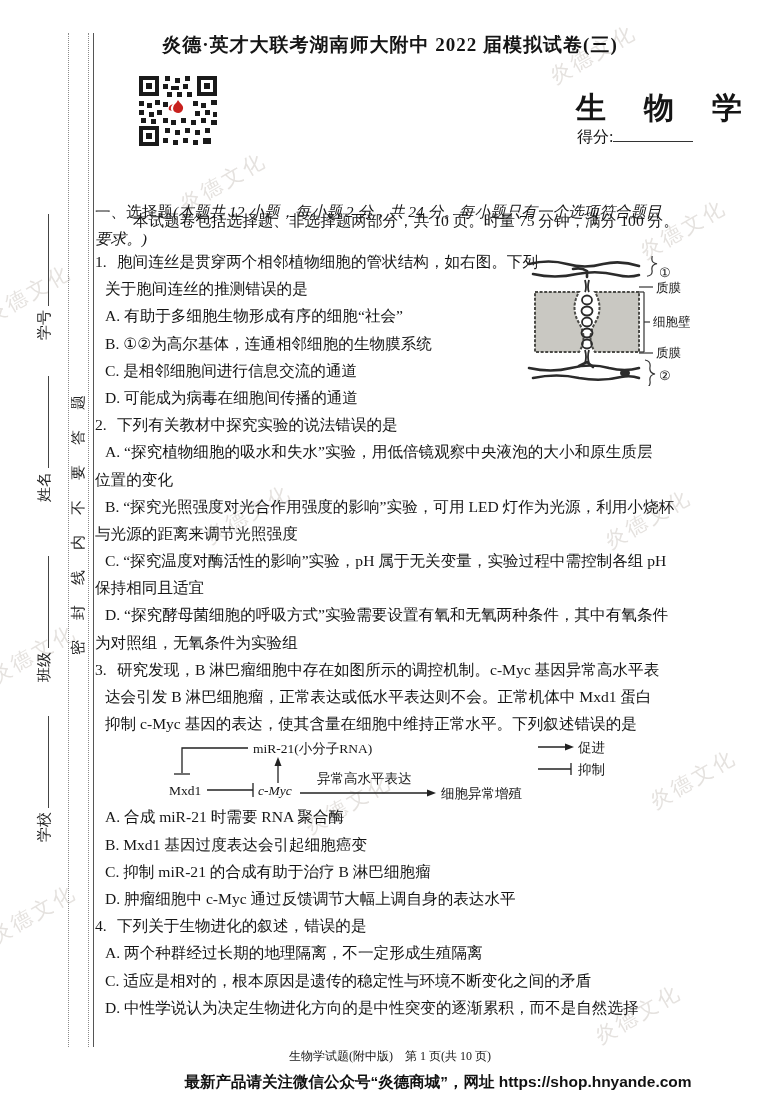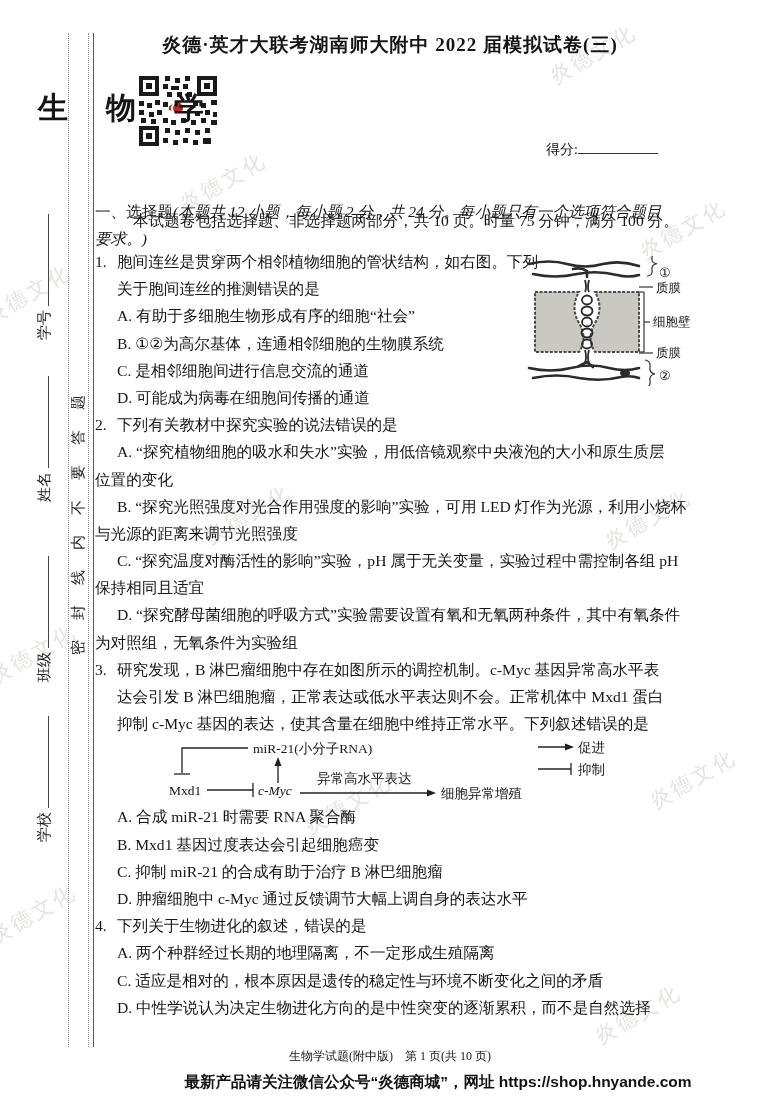--- a/index.html
+++ b/index.html
@@ -22,37 +22,37 @@
   }
   .field{
     position:absolute;left:-26px;width:140px;height:22px;line-height:22px;
     transform:rotate(-90deg);transform-origin:center;
     font-size:15px;color:#222;white-space:nowrap;text-align:left;
   }
   .fblank{display:inline-block;width:92px;height:14px;border-bottom:1px solid #444;margin-left:4px;}
   
   .exam-title{position:absolute;top:32px;left:0;width:100%;text-align:center;
     font-size:19px;font-weight:bold;letter-spacing:1px;}
-  .subject-title{position:absolute;top:88px;left:0;width:100%;text-align:left;
+  .subject-title{position:absolute;top:88px;left:0;width:100%;text-align:right;
     font-size:30px;font-weight:bold;letter-spacing:38px;text-indent:38px;}
   .qr{position:absolute;left:137px;top:74px;}
-  .score{position:absolute;left:546px;top:126px;font-size:14px;margin-top:12px;}
+  .score{position:absolute;left:577px;top:126px;font-size:16px;}
   .score-blank{display:inline-block;width:80px;height:15px;border-bottom:1px solid #333;}
   
   .intro{position:absolute;left:95px;top:171px;width:605px;font-size:15.6px;
     line-height:27px;text-indent:38px;white-space:nowrap;margin-top:36px;}
   .section{position:absolute;left:95px;top:198px;width:612px;font-size:15.6px;line-height:27.2px;}
   .section .bold{font-weight:normal;}
   .kai{font-style:italic;}
   .section .ln2{white-space:nowrap;}
   
   .flow{position:absolute;left:95px;top:248px;width:608px;}
   .ln{height:27.2px;line-height:27.2px;font-size:15.6px;white-space:nowrap;}
   .qnum{display:inline-block;width:22px;}
-  .pl1{padding-left:22px;}
+  .pl1{padding-left:10px;}
   .pl2{}
   .diagram{position:relative;height:66px;}
   .diagram svg{position:absolute;left:0;top:0;}
   
   .fig1{position:absolute;left:527px;top:256px;}
   
   .pageinfo{position:absolute;left:0;top:1048px;width:100%;text-align:center;font-size:12px;}
   .promo{position:absolute;left:0;top:1072px;width:100%;text-align:center;
     font-family:"Liberation Sans","DejaVu Sans",sans-serif;font-weight:bold;font-size:15.5px;color:#111;padding-left:48px;}
   svg text{font-family:"Liberation Serif","DejaVu Serif",serif;}

